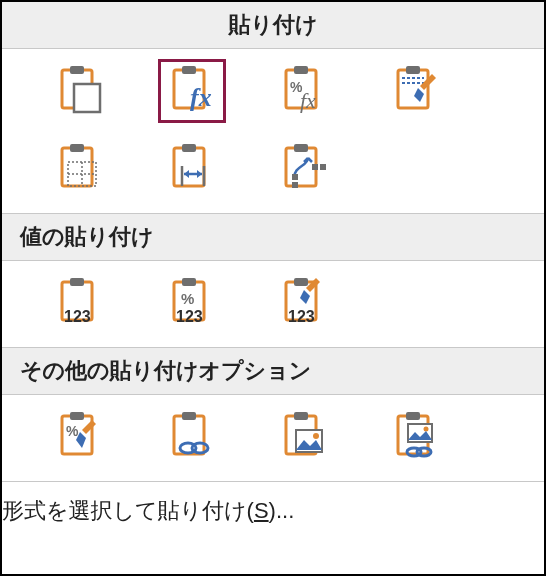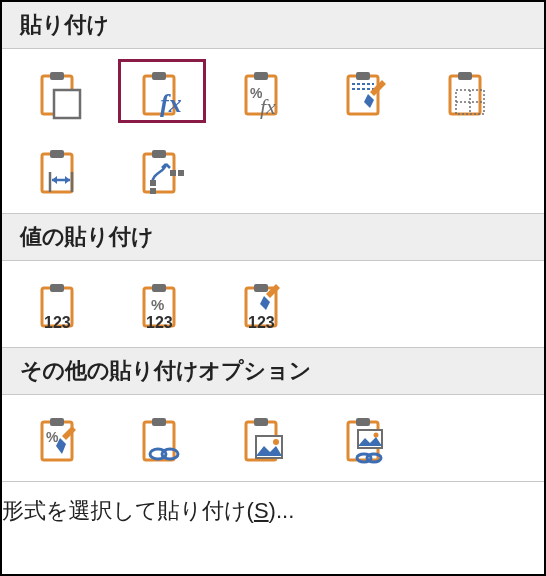--- a/index.html
+++ b/index.html
@@ -12,36 +12,37 @@
     overflow: hidden;
   }
   .section-header {
     background: #eeeeee;
     padding: 8px 18px;
     font-size: 22px;
     font-weight: bold;
     color: #222;
     border-bottom: 1px solid #c8c8c8;
   }
-  .section-header.first { border-top: none; }
+  .section-header.first { border-top: none; text-align: center; }
   .icon-grid {
     display: flex;
     flex-wrap: wrap;
     gap: 14px 14px;
     padding: 10px 14px 12px 14px;
     border-bottom: 1px solid #c8c8c8;
   }
   .icon-btn {
-    width: 88px;
+    width: 68px;
     height: 64px;
     display: flex;
-    align-items: flex-end;
+    align-items: flex-start;
     justify-content: center;
     border: 3px solid transparent;
     cursor: pointer;
+    margin-left: 30px;
   }
   .icon-btn.selected {
     border-color: #8a1a46;
   }
   .icon-btn svg { display:block; }
   .footer {
     padding: 14px 0;
     text-align: left;
     font-size: 22px;
     color: #222;

